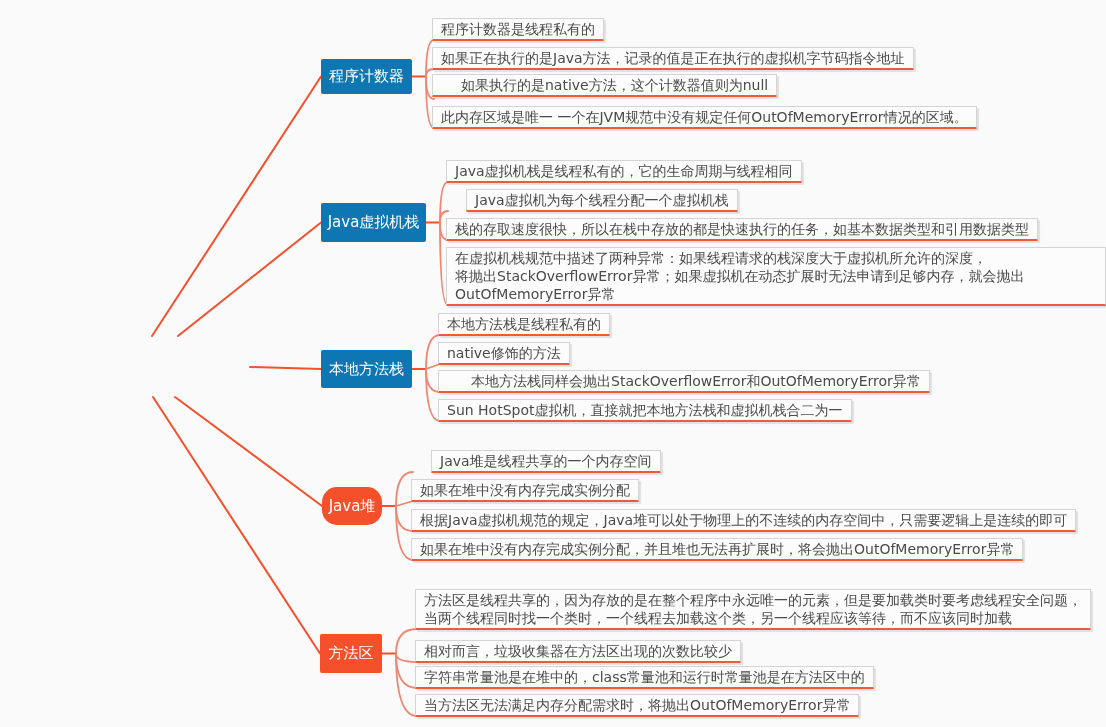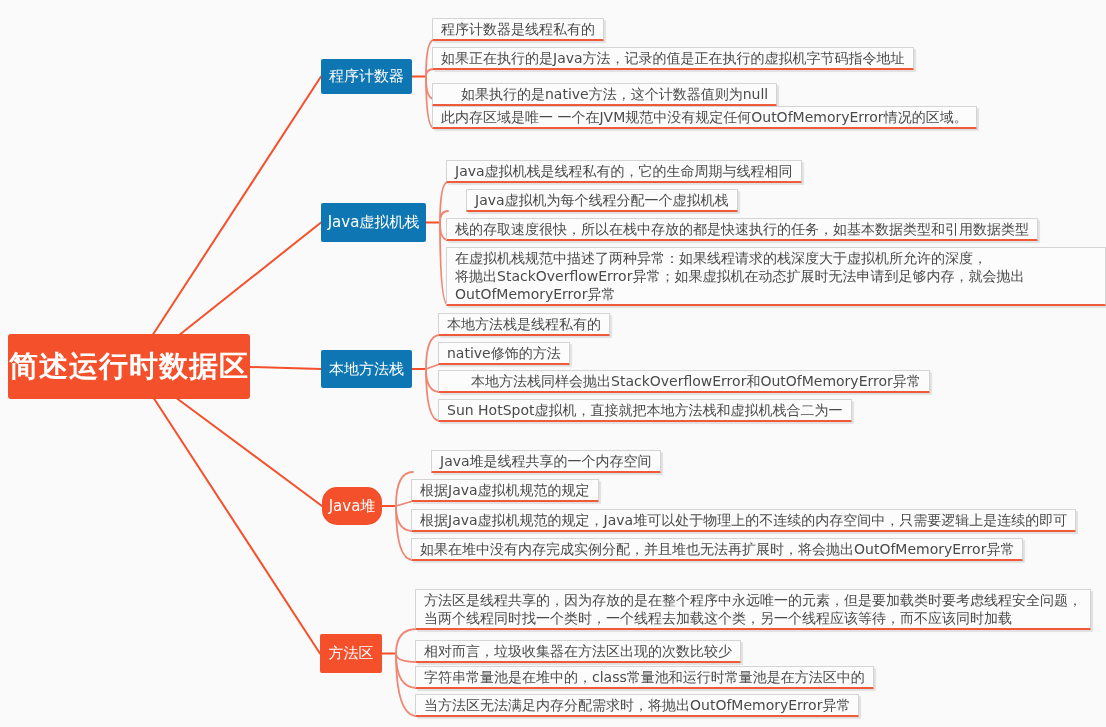--- a/index.html
+++ b/index.html
@@ -59,41 +59,40 @@
       <path d="M 396 506 L 413 501" fill="none" stroke="#ef8673" stroke-width="1.8" stroke-linecap="round"></path>
       <path d="M 396 506 Q 396 531 413 531" fill="none" stroke="#ef8673" stroke-width="1.8" stroke-linecap="round"></path>
       <path d="M 396 506 Q 396 560 413 560" fill="none" stroke="#ef8673" stroke-width="1.8" stroke-linecap="round"></path>
       <path d="M 153 397 L 320 653.5" fill="none" stroke="#f4502c" stroke-width="2" stroke-linecap="round"></path>
       <path d="M 382 653.5 L 396 653.5" fill="none" stroke="#f4502c" stroke-width="2" stroke-linecap="round"></path>
       <path d="M 396 653.5 Q 396 629 417 629" fill="none" stroke="#ef8673" stroke-width="1.8" stroke-linecap="round"></path>
       <path d="M 396 653.5 Q 396 662 417 662" fill="none" stroke="#ef8673" stroke-width="1.8" stroke-linecap="round"></path>
       <path d="M 396 653.5 Q 396 688 417 688" fill="none" stroke="#ef8673" stroke-width="1.8" stroke-linecap="round"></path>
       <path d="M 396 653.5 Q 396 716 417 716" fill="none" stroke="#ef8673" stroke-width="1.8" stroke-linecap="round"></path>
     </svg>
-  <div class="node root-node" id="root-node" style="left:8px;top:334px;width:242px;height:65px;">简述运行时数据区</div>
   <div id="nodes">
       <div class="node branch-node branch-blue" style="left: 321px; top: 59px; min-width: 91px; height: 35px;">程序计数器</div>
       <div class="node leaf-node" style="left: 432px; top: 18px;">程序计数器是线程私有的</div>
       <div class="node leaf-node" style="left: 432px; top: 47px;">如果正在执行的是Java方法，记录的值是正在执行的虚拟机字节码指令地址</div>
-      <div class="node leaf-node" style="left: 432px; top: 83px; padding-left: 28px;">如果执行的是native方法，这个计数器值则为null</div>
+      <div class="node leaf-node" style="left: 432px; top: 74px; padding-left: 28px;">如果执行的是native方法，这个计数器值则为null</div>
       <div class="node leaf-node" style="left: 432px; top: 106px;">此内存区域是唯一 一个在JVM规范中没有规定任何OutOfMemoryError情况的区域。</div>
       <div class="node branch-node branch-blue" style="left: 321px; top: 203px; min-width: 105px; height: 39px;">Java虚拟机栈</div>
       <div class="node leaf-node" style="left: 446px; top: 160px;">Java虚拟机栈是线程私有的，它的生命周期与线程相同</div>
       <div class="node leaf-node" style="left: 466px; top: 189px;">Java虚拟机为每个线程分配一个虚拟机栈</div>
       <div class="node leaf-node" style="left: 446px; top: 218px;">栈的存取速度很快，所以在栈中存放的都是快速执行的任务，如基本数据类型和引用数据类型</div>
       <div class="node leaf-node" style="left: 446px; top: 247px;">在虚拟机栈规范中描述了两种异常：如果线程请求的栈深度大于虚拟机所允许的深度，
 将抛出StackOverflowError异常；如果虚拟机在动态扩展时无法申请到足够内存，就会抛出OutOfMemoryError异常</div>
       <div class="node branch-node branch-blue" style="left: 321px; top: 350px; min-width: 91px; height: 38px;">本地方法栈</div>
       <div class="node leaf-node" style="left: 438px; top: 313px;">本地方法栈是线程私有的</div>
       <div class="node leaf-node" style="left: 438px; top: 342px;">native修饰的方法</div>
       <div class="node leaf-node" style="left: 438px; top: 370px; padding-left: 32px;">本地方法栈同样会抛出StackOverflowError和OutOfMemoryError异常</div>
       <div class="node leaf-node" style="left: 438px; top: 399px;">Sun HotSpot虚拟机，直接就把本地方法栈和虚拟机栈合二为一</div>
       <div class="node branch-node branch-red" style="left: 322px; top: 487px; min-width: 60px; height: 38px; border-radius: 15px;">Java堆</div>
       <div class="node leaf-node" style="left: 431px; top: 450px;">Java堆是线程共享的一个内存空间</div>
-      <div class="node leaf-node" style="left: 411px; top: 479px;">根据Java虚拟机规范的规定</div>
+      <div class="node leaf-node" style="left: 411px; top: 479px;">如果在堆中没有内存完成实例分配</div>
       <div class="node leaf-node" style="left: 411px; top: 509px;">根据Java虚拟机规范的规定，Java堆可以处于物理上的不连续的内存空间中，只需要逻辑上是连续的即可</div>
       <div class="node leaf-node" style="left: 411px; top: 538px;">如果在堆中没有内存完成实例分配，并且堆也无法再扩展时，将会抛出OutOfMemoryError异常</div>
       <div class="node branch-node branch-red" style="left: 320px; top: 634px; min-width: 62px; height: 39px;">方法区</div>
       <div class="node leaf-node" style="left: 415px; top: 589px;">方法区是线程共享的，因为存放的是在整个程序中永远唯一的元素，但是要加载类时要考虑线程安全问题，
 当两个线程同时找一个类时，一个线程去加载这个类，另一个线程应该等待，而不应该同时加载</div>
       <div class="node leaf-node" style="left: 415px; top: 640px;">相对而言，垃圾收集器在方法区出现的次数比较少</div>
       <div class="node leaf-node" style="left: 415px; top: 666px;">字符串常量池是在堆中的，class常量池和运行时常量池是在方法区中的</div>
       <div class="node leaf-node" style="left: 415px; top: 694px;">当方法区无法满足内存分配需求时，将抛出OutOfMemoryError异常</div>
     </div>
 </div>

